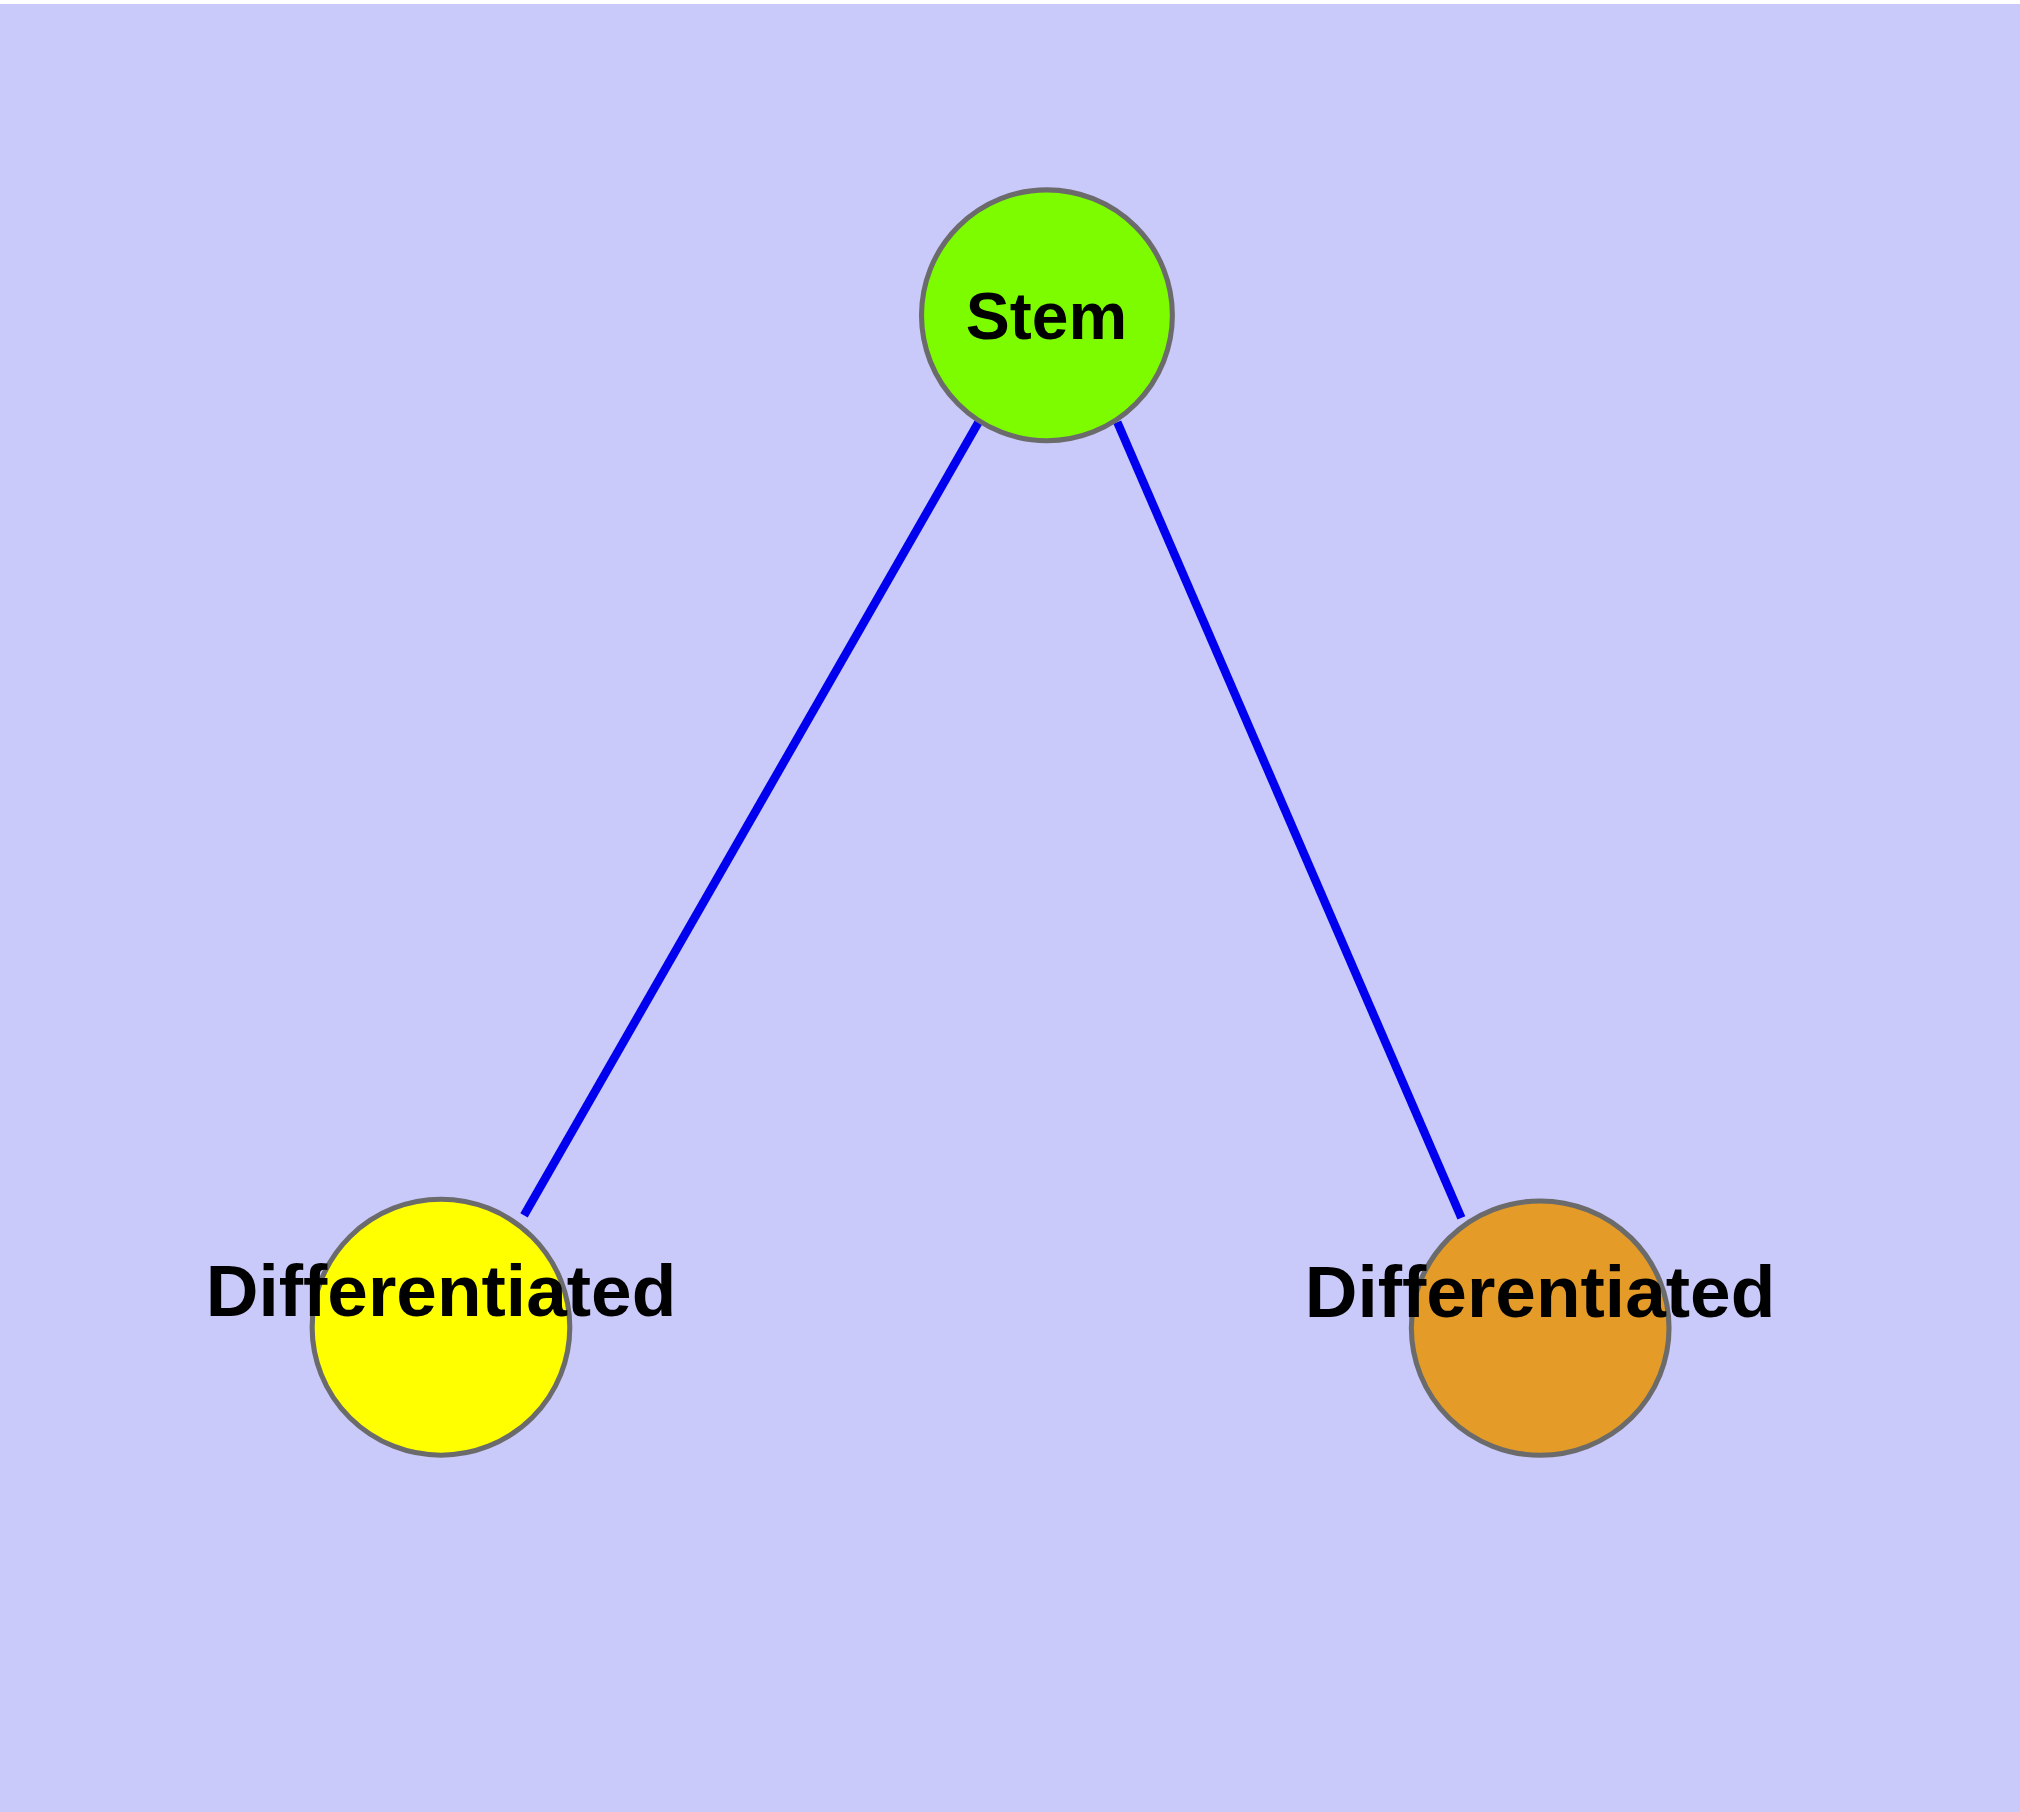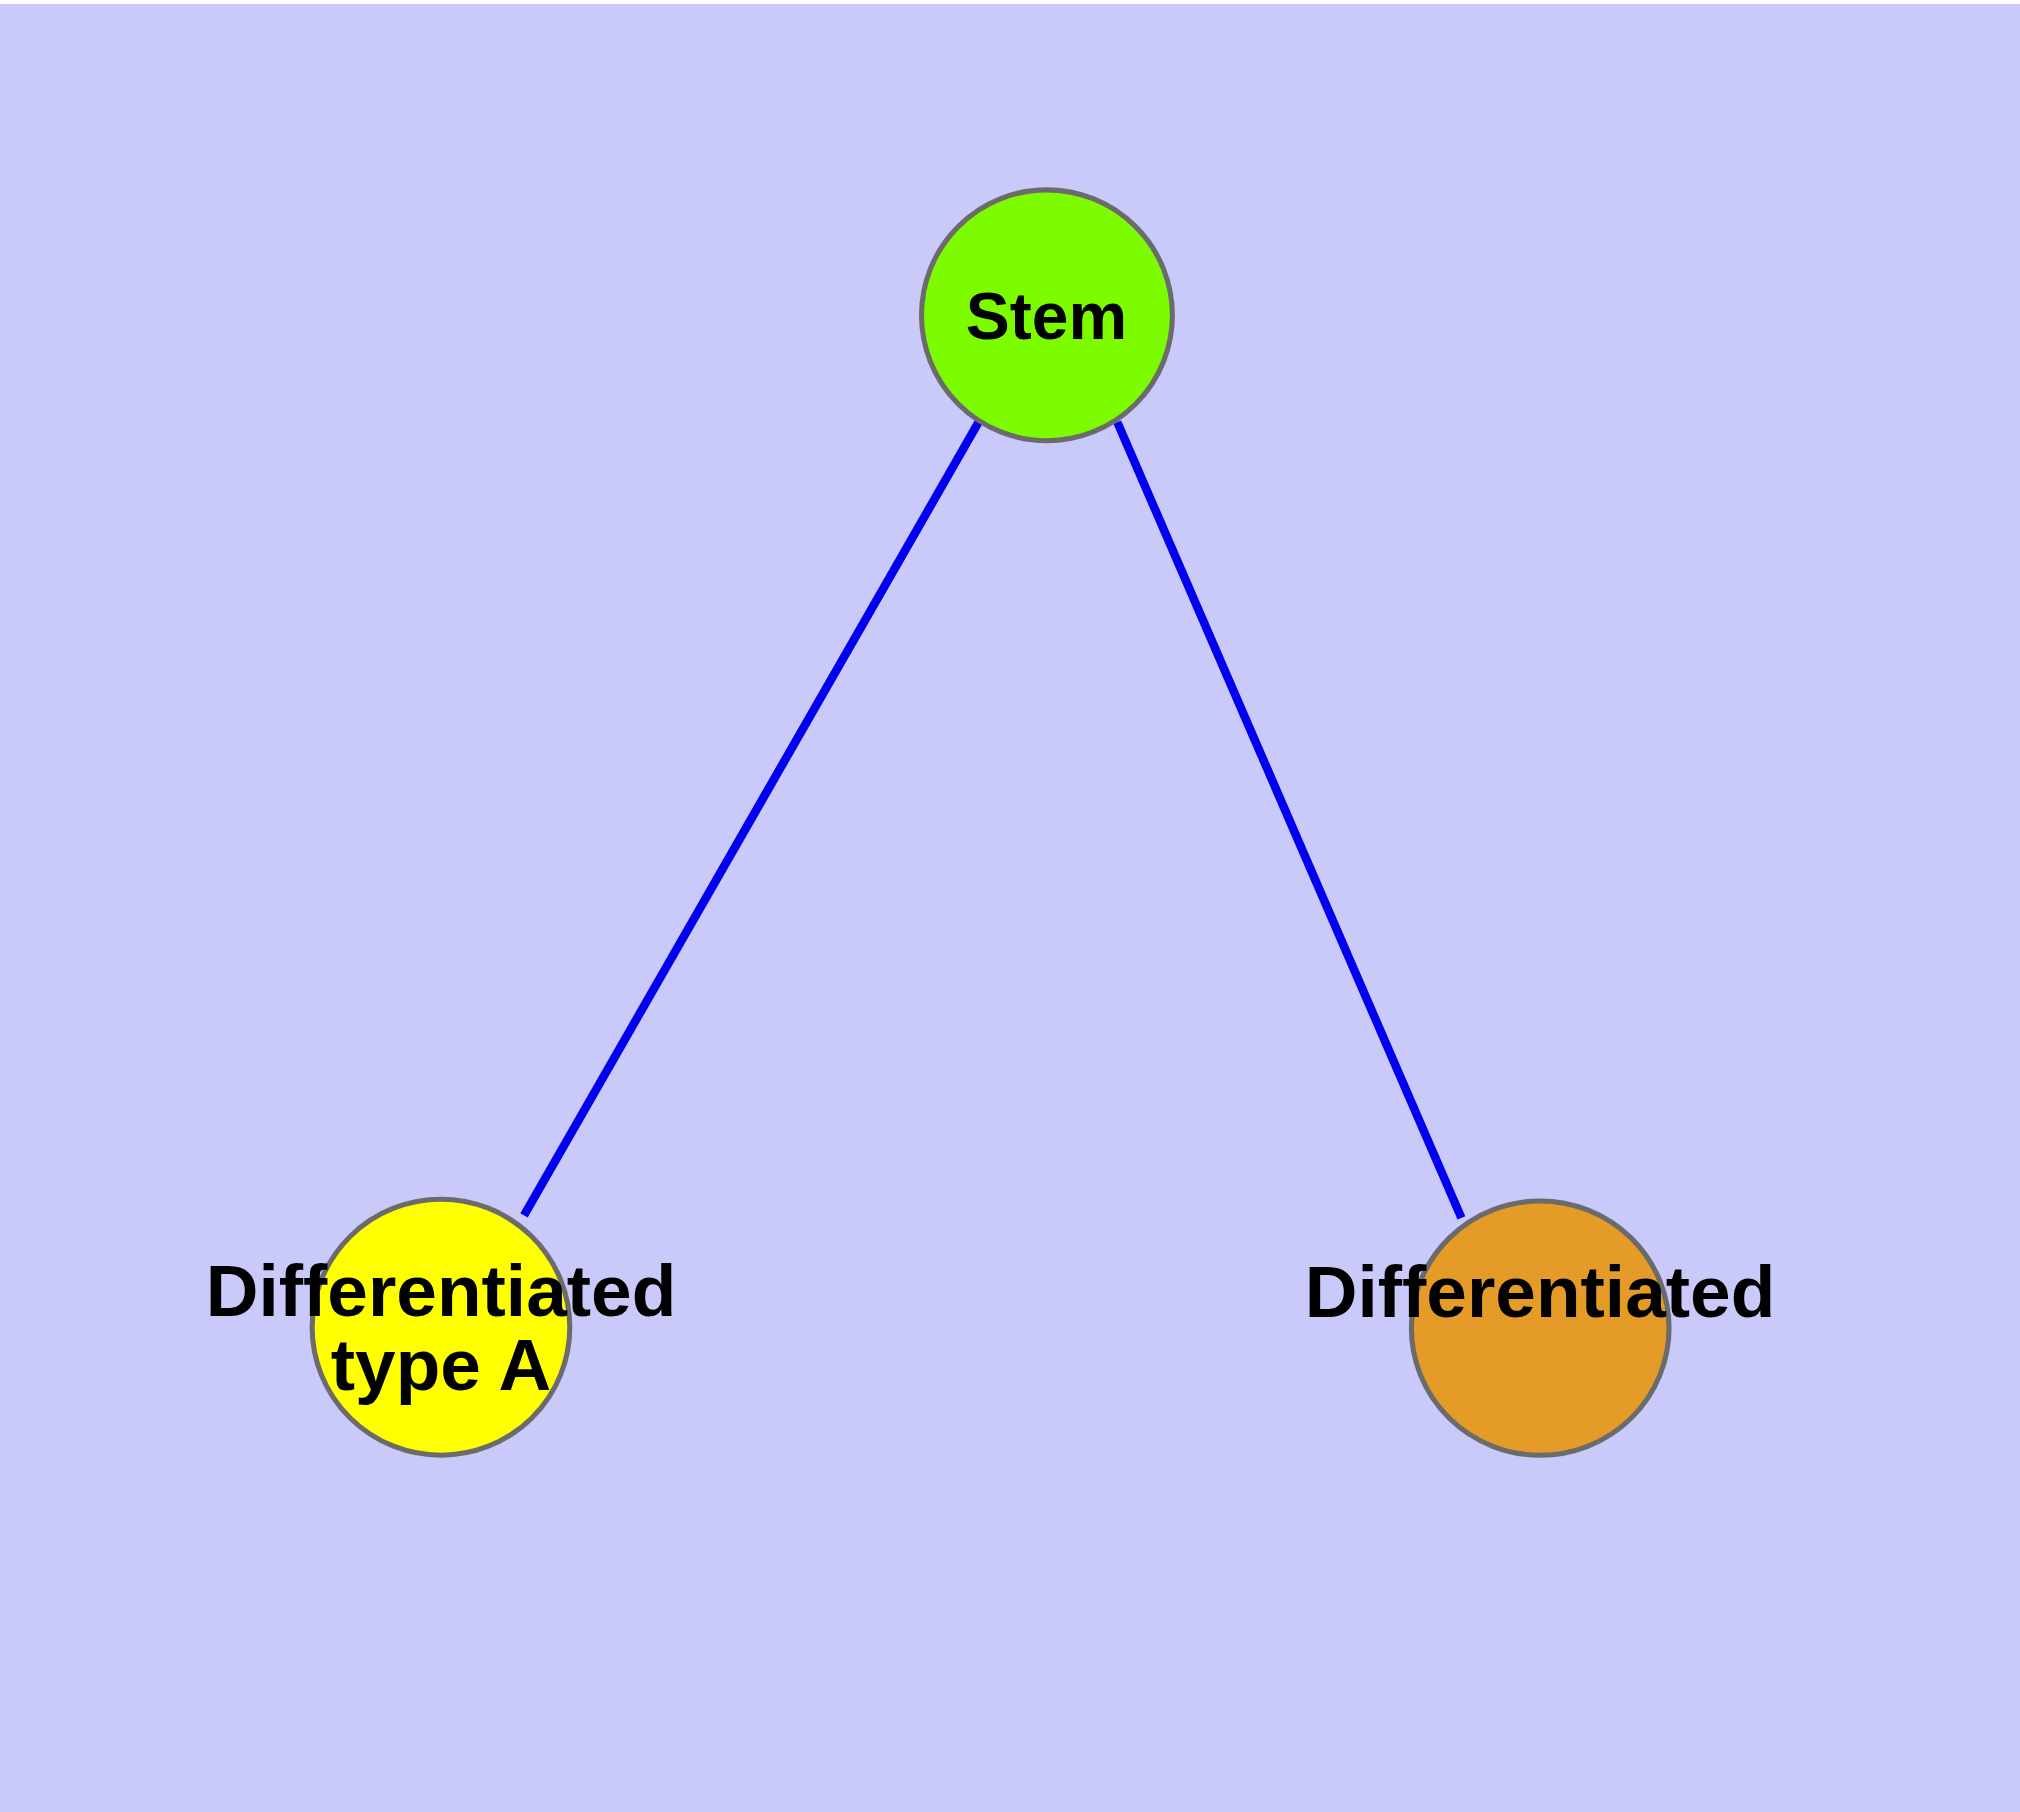--- a/index.html
+++ b/index.html
@@ -83,21 +83,20 @@
       <ellipse id="node-diff-b" cx="1817" cy="1567" rx="152" ry="150" fill="#e49b28" stroke="#6b6b6b" stroke-width="6"></ellipse>
     </g>
   </svg>
 
   <div class="node-label" id="label-stem">
     <span class="label-line">Stem</span>
   </div>
 
   <div class="node-label" id="label-type-a">
     <span class="label-line">Differentiated</span>
-    <span class="label-line">type A</span>
   </div>
 
   <div class="node-label" id="label-type-b">
     <span class="label-line">Differentiated</span>
   </div>
 
 </div>
 
 
 </body></html>

